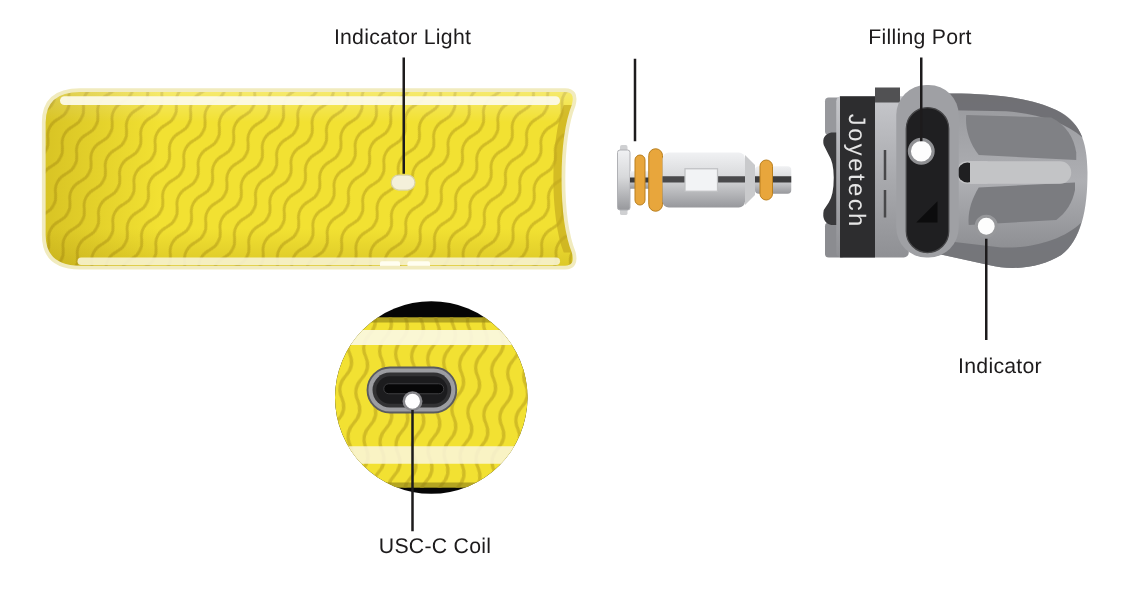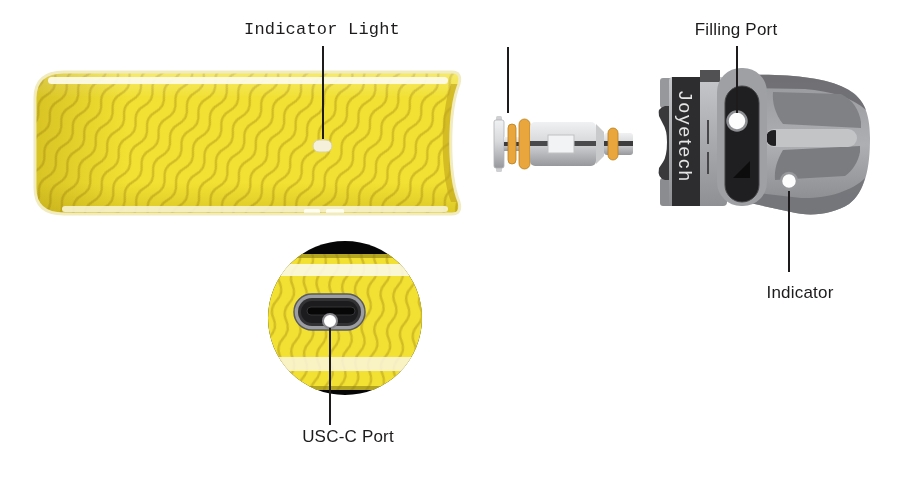--- a/index.html
+++ b/index.html
@@ -148,18 +148,18 @@
       <circle cx="63" cy="81" r="7" fill="#ffffff" stroke="#87878b" stroke-width="2"></circle>
     </g>
   </svg>
 
   <div class="lead" style="left:322px;top:46px;height:93px;"></div>
   <div class="lead" style="left:507px;top:47px;height:66px;"></div>
   <div class="lead" style="left:736px;top:46px;height:67px;"></div>
   <div class="lead" style="left:788px;top:191px;height:81px;"></div>
   <div class="lead" style="left:329px;top:328px;height:97px;"></div>
 
-  <div class="lbl" style="left:322px;top:20px;font-family:Liberation Mono, monospace;">Indicator Light</div>
+  <div class="lbl" style="left:322px;top:20px;">Indicator Light</div>
   <div class="lbl" style="left:736px;top:20px;">Filling Port</div>
   <div class="lbl" style="left:800px;top:283px;">Indicator</div>
-  <div class="lbl" style="left:348px;top:427px;">USC-C Port</div>
+  <div class="lbl" style="left:348px;top:427px;">USC-C Coil</div>
 
 </div>
 
 </body></html>

